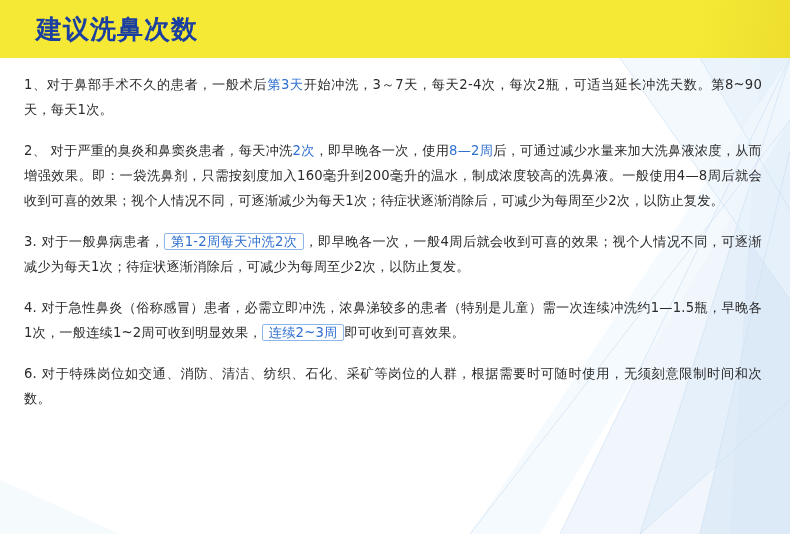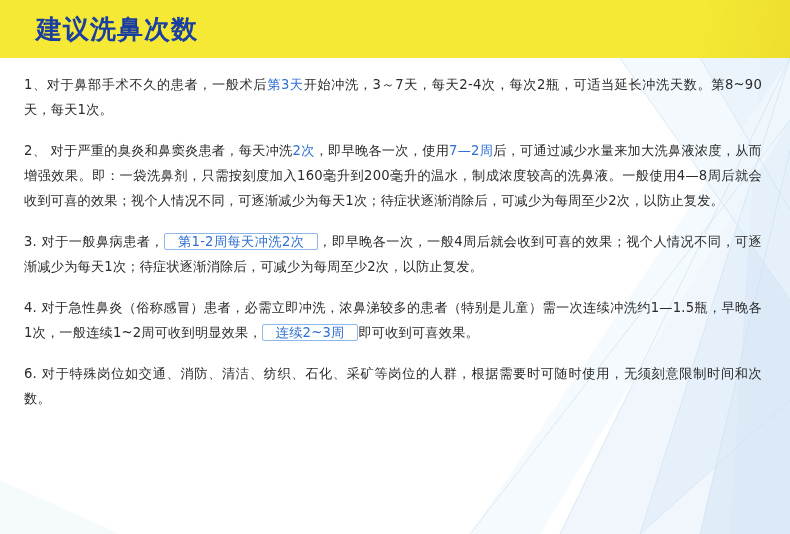--- a/index.html
+++ b/index.html
@@ -81,21 +81,21 @@
     text-align: justify;
     letter-spacing: 0.2px;
   }
 
   .hl {
     color: #2f6fd0;
   }
   .hl-box {
     color: #2f6fd0;
     border: 1px solid #8fb6e8;
-    padding: 0 13px;
+    padding: 0 6px;
     border-radius: 2px;
     white-space: nowrap;
   }
 </style>
 </head>
 <body>
 
 <div class="page">
 
   <svg class="bg-deco" width="790" height="534" viewBox="0 0 790 534" preserveAspectRatio="none">
@@ -121,19 +121,19 @@
     </g>
   </svg>
 
   <div class="header-bar">
     <div class="hdr-accent"></div>
     <div class="header-title">建议洗鼻次数</div>
   </div>
 
   <div class="content">
     <p class="para">1、对于鼻部手术不久的患者，一般术后<span class="hl">第3天</span>开始冲洗，3～7天，每天2-4次，每次2瓶，可适当延长冲洗天数。第8~90天，每天1次。</p>
-    <p class="para">2、 对于严重的臭炎和鼻窦炎患者，每天冲洗<span class="hl">2次</span>，即早晚各一次，使用<span class="hl">7—2周</span>后，可通过减少水量来加大洗鼻液浓度，从而增强效果。即：一袋洗鼻剂，只需按刻度加入160毫升到200毫升的温水，制成浓度较高的洗鼻液。一般使用4—8周后就会收到可喜的效果；视个人情况不同，可逐渐减少为每天1次；待症状逐渐消除后，可减少为每周至少2次，以防止复发。</p>
+    <p class="para">2、 对于严重的臭炎和鼻窦炎患者，每天冲洗<span class="hl">2次</span>，即早晚各一次，使用<span class="hl">8—2周</span>后，可通过减少水量来加大洗鼻液浓度，从而增强效果。即：一袋洗鼻剂，只需按刻度加入160毫升到200毫升的温水，制成浓度较高的洗鼻液。一般使用4—8周后就会收到可喜的效果；视个人情况不同，可逐渐减少为每天1次；待症状逐渐消除后，可减少为每周至少2次，以防止复发。</p>
     <p class="para">3. 对于一般鼻病患者，<span class="hl-box">第1-2周每天冲洗2次</span>，即早晚各一次，一般4周后就会收到可喜的效果；视个人情况不同，可逐渐减少为每天1次；待症状逐渐消除后，可减少为每周至少2次，以防止复发。</p>
     <p class="para">4. 对于急性鼻炎（俗称感冒）患者，必需立即冲洗，浓鼻涕较多的患者（特别是儿童）需一次连续冲洗约1—1.5瓶，早晚各1次，一般连续1~2周可收到明显效果，<span class="hl-box">连续2~3周</span>即可收到可喜效果。</p>
     <p class="para">6. 对于特殊岗位如交通、消防、清洁、纺织、石化、采矿等岗位的人群，根据需要时可随时使用，无须刻意限制时间和次数。</p>
   </div>
 
 </div>
 
 </body></html>

